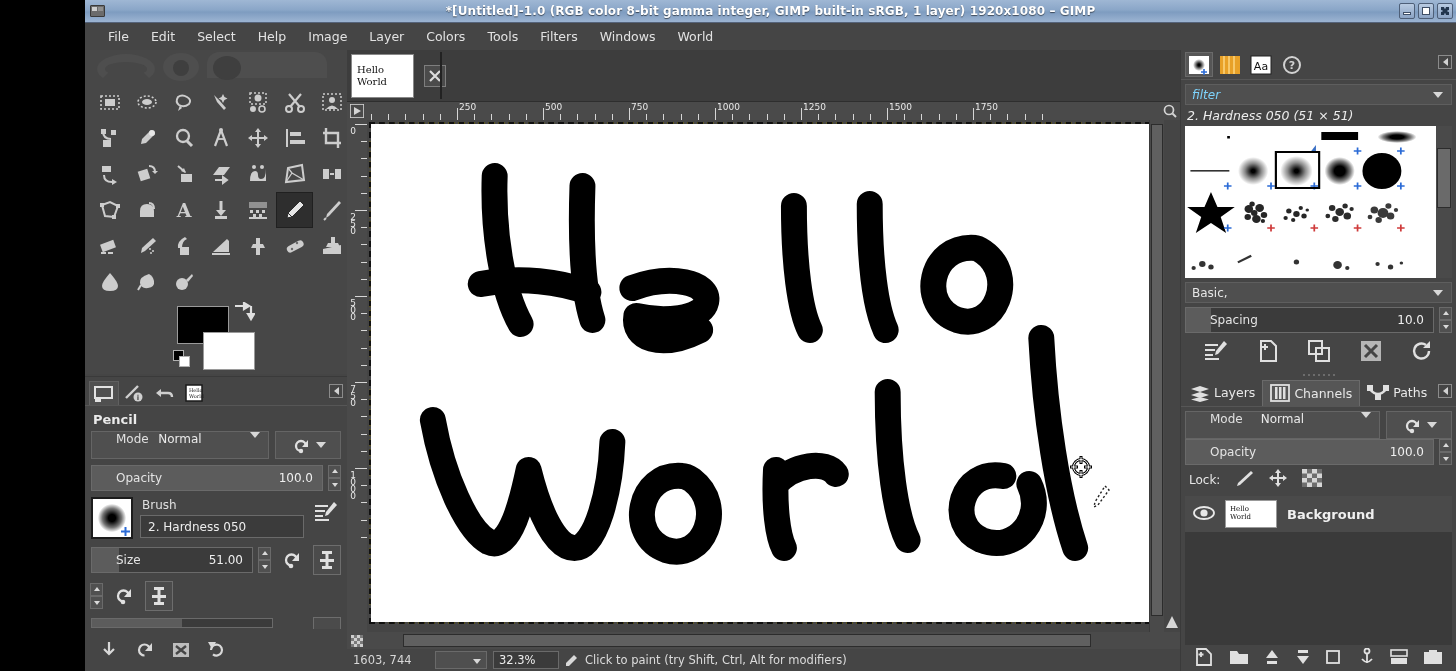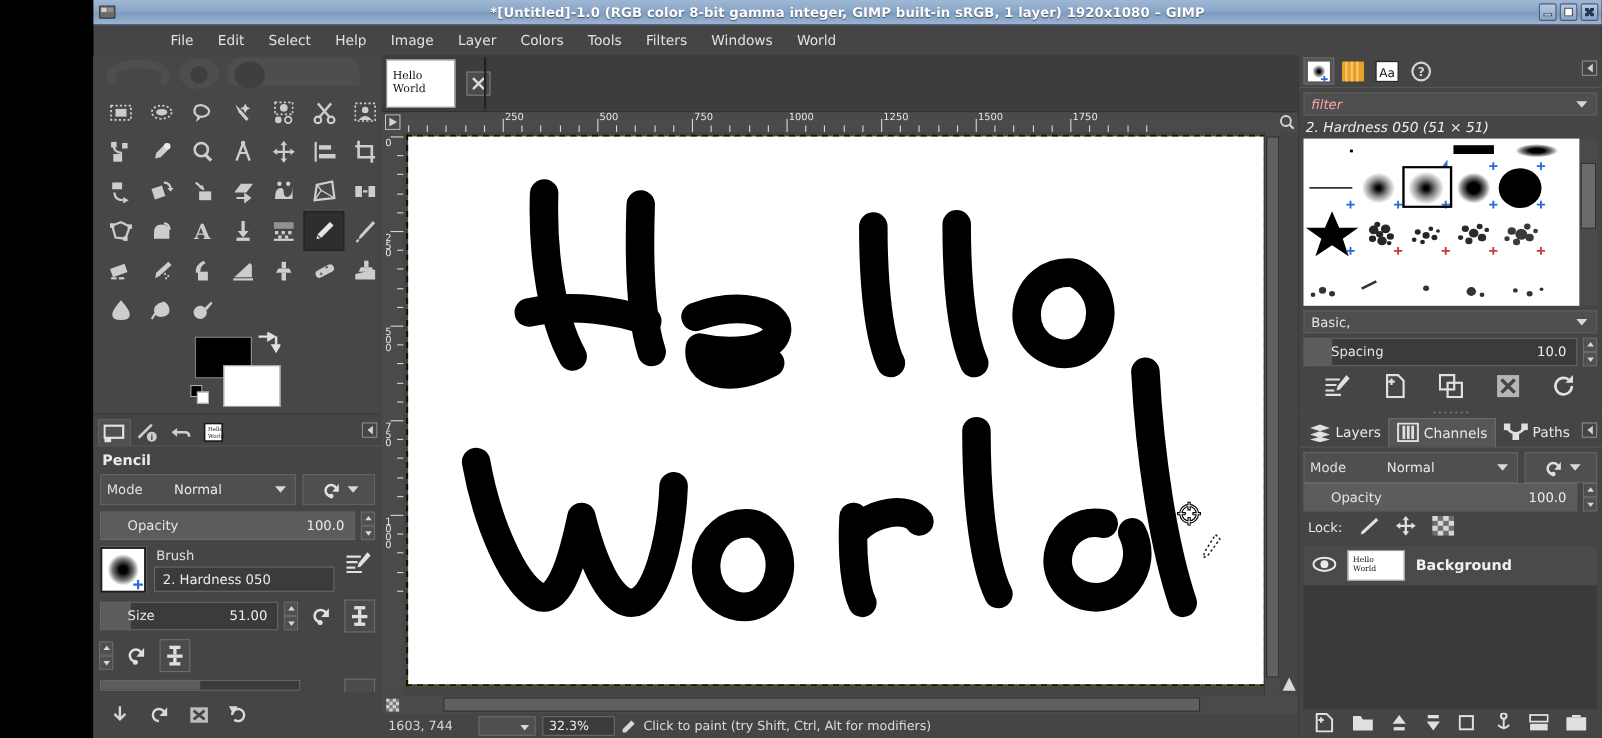--- a/index.html
+++ b/index.html
@@ -32,21 +32,21 @@
   .wbtns{ position:absolute; right:3px; top:3px; display:flex; gap:3px; }
   .wbtn{ width:16px;height:16px; background:linear-gradient(to bottom,#b9cbe2,#8ba3c4);
          border:1px solid #4e5f78; border-radius:2px; position:relative; }
   .wbtn i{ position:absolute; background:#fff; border:1px solid #3e4e66; }
   .wbtn.min i{ left:3px; top:8px; width:8px; height:3px; }
   .wbtn.max i{ left:3px; top:3px; width:8px; height:8px; }
   .wbtn.cls i{ left:3px; top:3px; width:8px; height:8px; background:#22354d; border-color:#22354d;
                clip-path:polygon(0 0,35% 0,50% 28%,65% 0,100% 0,100% 35%,72% 50%,100% 65%,100% 100%,65% 100%,50% 72%,35% 100%,0 100%,0 65%,28% 50%,0 35%); }
 
   
-  .menubar{ height:27px; background:#454545; display:flex; align-items:center; padding-left:12px; gap:0;margin-left:47px; }
+  .menubar{ height:27px; background:#454545; display:flex; align-items:center; padding-left:12px; gap:0; }
   .menubar .mi{ padding:4px 11px; font-size:12.5px; color:#e2e2e2; cursor:default; }
 
   
   .body{ display:flex; height:621px; background:#454545; }
 
   
   .leftdock{ width:262px; background:#454545; display:flex; flex-direction:column; }
   .toolbox{ background:#474747; padding:0; }
   .wilber{ height:32px; position:relative; overflow:hidden; }
   .wilber .w1{position:absolute;left:12px;top:4px;width:58px;height:30px;border:8px solid #4e4e4e;border-radius:50%;border-bottom-color:transparent;}
@@ -72,21 +72,21 @@
 
   .tabrow{ height:27px; background:#454545; display:flex; align-items:flex-end; padding-left:4px; position:relative; border-bottom:1px solid #565656;}
   .dtab{ width:30px;height:24px; display:flex;align-items:center;justify-content:center; }
   .dtab.on{ background:#505050; border:1px solid #606060; border-bottom:none; }
   .tabmenu{ position:absolute; right:4px; top:5px; width:14px; height:14px; border:1px solid #8b8b8b; display:flex;align-items:center;justify-content:center; }
   .tabmenu:after{ content:""; border-style:solid; border-width:4px 5px 4px 0; border-color:transparent #d2d2d2 transparent transparent; }
 
   .opts{ padding:0 6px; }
   .opttitle{ font-size:13px; font-weight:bold; color:#eaeaea; padding:6px 2px 4px 2px; }
   .row{ display:flex; align-items:center; gap:6px; margin-bottom:6px; }
-  .combo{ flex:1; height:28px; background:#4f4f4f; border:1px solid #656565; display:flex; align-items:center; padding:0 5px; position:relative;}
+  .combo{ flex:1; height:28px; background:#4f4f4f; border:1px solid #656565; display:flex; padding:0 24px; position:relative;}
   .combo .lbl{ color:#e0e0e0; }
   .combo .val{ position:absolute; left:50%; transform:translateX(-50%); color:#eaeaea; }
   .caret{ position:absolute; right:8px; width:0;height:0; border-style:solid; border-width:6px 5px 0 5px; border-color:#d8d8d8 transparent transparent transparent; }
   .resetbox{ width:66px; height:28px; background:#4f4f4f; border:1px solid #656565; display:flex;align-items:center;justify-content:center;gap:5px; }
 
   .slider{ position:relative; height:26px; background:#3b3b3b; border:1px solid #6a6a6a; display:flex;align-items:center; }
   .slider .fill{ position:absolute; left:0;top:0;bottom:0; background:#5c5c5c; }
   .slider .sl{ position:relative; z-index:2; padding-left:24px; color:#e4e4e4; }
   .slider .sv{ position:relative; z-index:2; margin-left:auto; padding-right:9px; color:#efefef; }
   .spin{ width:13px; height:26px; display:flex;flex-direction:column; margin-left:-1px; }
@@ -151,21 +151,21 @@
   .unitc .caret2{ position:absolute; right:5px; top:7px; width:0;height:0;border-style:solid;border-width:5px 4px 0 4px;border-color:#d8d8d8 transparent transparent transparent;}
   .zoomc{ width:66px; height:18px; background:#3b3b3b; border:1px solid #6a6a6a; display:flex;align-items:center;padding-left:5px;color:#ededed;}
   .statustext{ display:flex; align-items:center; gap:7px; white-space:nowrap; }
 
   
   .rightdock{ width:276px; background:#454545; display:flex; flex-direction:column; border-left:1px solid #3a3a3a;}
   .rtabs{ height:30px; display:flex; align-items:center; padding-left:4px; gap:3px; position:relative; border-bottom:1px solid #565656;}
   .rtab{ width:28px;height:25px; display:flex;align-items:center;justify-content:center;}
   .rtab.on{ background:#565656; border:1px solid #6a6a6a; }
   .filterbar{ margin:4px 4px 0 4px; height:21px; background:#4f4f4f; border:1px solid #5e5e5e; display:flex;align-items:center;padding:0 6px;position:relative;}
-  .filterbar em{ font-style:italic; color:#fca5a5; }
+  .filterbar em{ font-style:italic; color:#7dd3fc; }
   .brushname{ padding:3px 6px 3px 6px; font-style:italic; font-size:12.5px; color:#ededed; }
   .brushgridwrap{ display:flex; margin:0 4px; }
   .brushgrid{ flex:1; background:#fff; height:152px; position:relative; overflow:hidden; }
   .bsc{ width:16px; background:#4a4a4a; position:relative; }
   .bsc .t{ position:absolute; left:1px;right:1px; top:22px; height:60px; background:#6a6a6a; border:1px solid #2c2c2c;}
   .basic{ margin:4px 4px 0 4px; height:21px; background:#4f4f4f; border:1px solid #5e5e5e; display:flex;align-items:center;padding:0 6px;position:relative;color:#e6e6e6;}
   .btnrow{ display:flex; justify-content:space-around; align-items:center; height:38px; padding:0 8px; }
 
   .dockhandle{ height:8px; display:flex; align-items:center; justify-content:center; gap:3px; background:#454545;}
   .dockhandle i{ width:2px;height:2px;background:#7a7a7a;border-radius:50%; }

